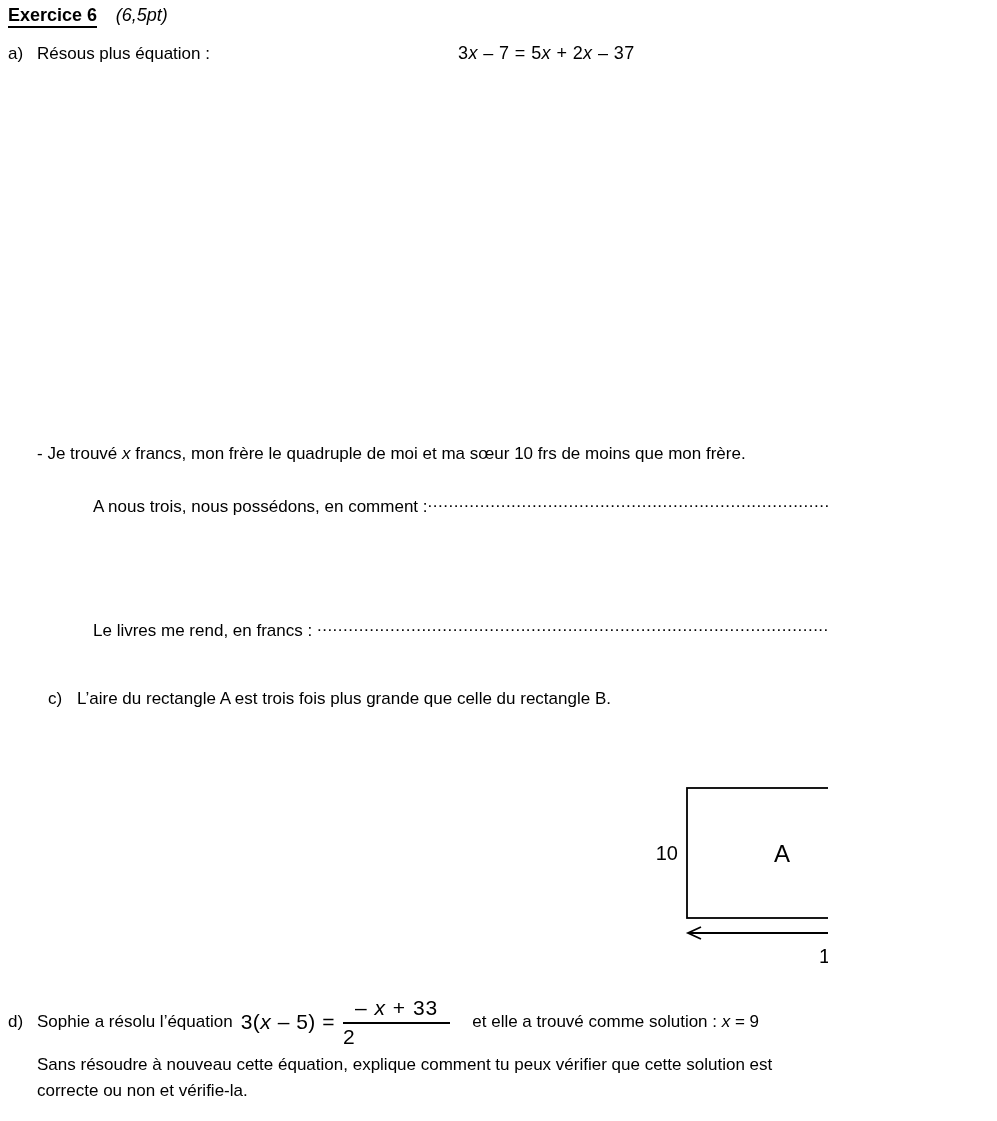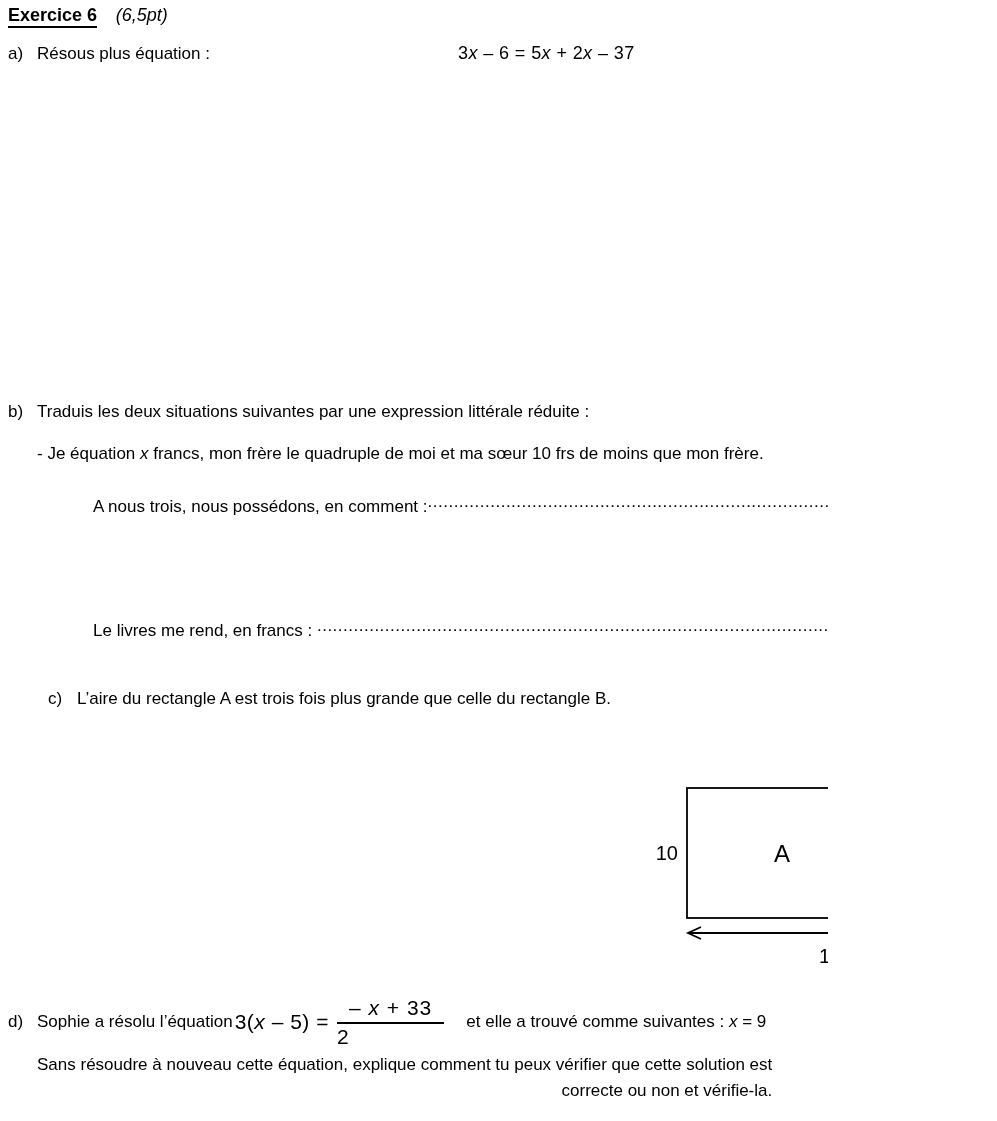--- a/index.html
+++ b/index.html
@@ -30,21 +30,21 @@
     overflow: hidden;
     white-space: nowrap;
     vertical-align: baseline;
     letter-spacing: 0.5px;
   }
   .d-row {
     display: flex;
     align-items: center;
     height: 64px;
   }
-  .d-eq { font-size: 21px; margin-left: 2px; letter-spacing: 0.5px; }
+  .d-eq { font-size: 21px; margin-left: 8px; letter-spacing: 0.5px; }
   .fraction {
     display: inline-flex;
     flex-direction: column;
     align-items: flex-start;
     margin-left: 8px;
     font-size: 21px;
     letter-spacing: 1px;
   }
   .fraction .num {
     padding: 0 12px 2px 12px;
@@ -67,27 +67,24 @@
 <div class="page">
 
   <div class="abs" style="left:8px; top:5px;">
     <span class="title">Exercice 6</span>
     <span class="points">(6,5pt)</span>
   </div>
 
   <div class="abs" style="left:8px; top:44px;">
     <span class="item-label">a)</span><span>Résous plus équation :</span>
   </div>
-  <div class="abs eq-a" style="left:458px; top:43px;"><span>3</span><span class="var">x</span><span> – 6 = 5</span><span class="var">x</span><span> + 2</span><span class="var">x</span><span> – 37</span></div>
+  <div class="abs eq-a" style="left:458px; top:43px;"><span>3</span><span class="var">x</span><span> – 7 = 5</span><span class="var">x</span><span> + 2</span><span class="var">x</span><span> – 37</span></div>
 
-  <div class="abs" style="left:8px; top:402px;">
-    <span class="item-label">b)</span><span>Traduis les deux situations suivantes par une expression littérale réduite :</span>
-  </div>
 
-  <div class="abs" style="left:37px; top:444px;"><span>- Je équation </span><span class="var">x</span><span> francs, mon frère le quadruple de moi et ma sœur 10 frs de moins que mon frère.</span></div>
+  <div class="abs" style="left:37px; top:444px;"><span>- Je trouvé </span><span class="var">x</span><span> francs, mon frère le quadruple de moi et ma sœur 10 frs de moins que mon frère.</span></div>
 
   <div class="abs answer-line" style="left:93px; top:492px;">
     <span>A nous trois, nous possédons, en comment :</span><span class="dots" style="width:485px;">........................................................................................................................................</span>
   </div>
 
 
   <div class="abs answer-line" style="left:93px; top:616px;">
     <span>Le livres me rend, en francs : </span><span class="dots" style="width:570px;">........................................................................................................................................</span>
   </div>
 
@@ -122,21 +119,21 @@
   </svg>
 
   <div class="abs d-row" style="left:8px; top:990px;">
     <span class="item-label">d)</span>
     <span>Sophie a résolu l’équation</span>
     <span class="d-eq"><span>3(</span><span class="var">x</span><span> – 5) =</span></span>
     <span class="fraction">
       <span class="num"><span>– </span><span class="var">x</span><span> + 33</span></span>
       <span class="den">2</span>
     </span>
-    <span class="d-tail"><span>et elle a trouvé comme suivantes : </span><span class="var">x</span><span> = 9</span></span>
+    <span class="d-tail"><span>et elle a trouvé comme solution : </span><span class="var">x</span><span> = 9</span></span>
   </div>
 
-  <div class="abs note" style="left:37px; top:1052px;text-align:right;">
+  <div class="abs note" style="left:37px; top:1052px;">
     <div>Sans résoudre à nouveau cette équation, explique comment tu peux vérifier que cette solution est</div>
     <div>correcte ou non et vérifie-la.</div>
   </div>
 
 </div>
 
 </body></html>

